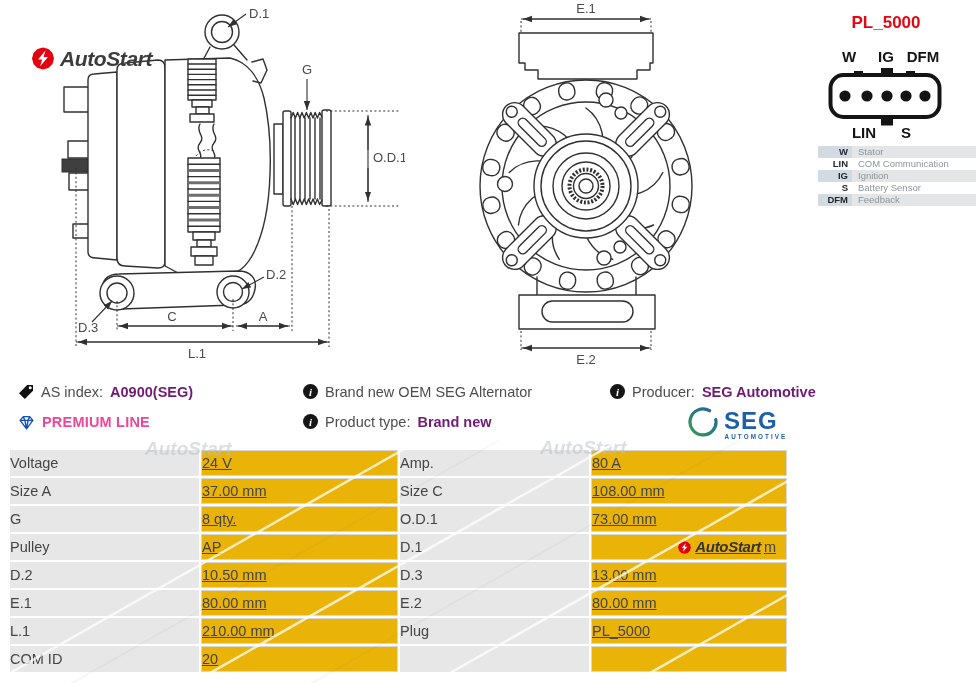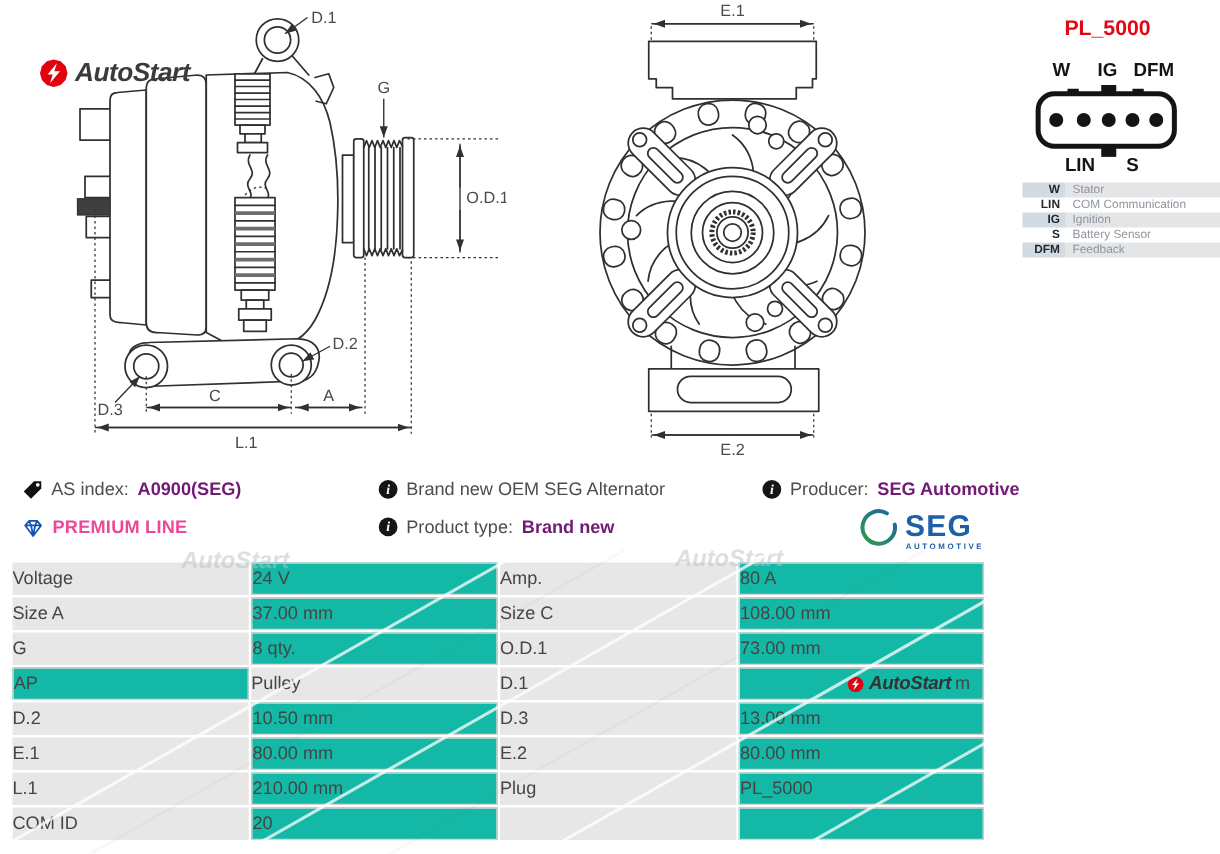--- a/index.html
+++ b/index.html
@@ -36,21 +36,21 @@
   .info-i{display:inline-flex;width:15px;height:15px;border-radius:50%;background:#161616;color:#fff;
           align-items:center;justify-content:center;font-family:"Liberation Serif",serif;
           font-style:italic;font-weight:700;font-size:11px;flex:none;}
   .premium{color:#ec4899;font-weight:700;letter-spacing:0.2px;font-size:14.5px;}
 
   
   .spec{left:10px;top:450px;display:grid;grid-template-columns:189px 197px 189px 196px;gap:2px;z-index:2;}
   .cell{height:26px;line-height:26px;font-size:14.5px;color:#454545;text-align:left;
         padding-right:12px;box-sizing:border-box;white-space:nowrap;}
   .lab{background:#e7e7e7;}
-  .val{background:#14b8a6;border:1px solid #d6d6d6;line-height:24px;}
+  .val{background:#eab308;border:1px solid #d6d6d6;line-height:24px;text-decoration:underline;}
   .d1cell{display:flex;justify-content:flex-end;align-items:center;gap:3px;padding-right:10px;}
   .mini-brand{font-size:15px;font-weight:700;font-style:italic;color:#333;letter-spacing:-0.3px;}
 
   
   .wm-text{position:absolute;font-size:19px;font-weight:700;font-style:italic;
            color:rgba(185,192,198,0.5);z-index:4;pointer-events:none;}
   .wm-lines{left:0;top:0;z-index:5;pointer-events:none;}
 </style>
 </head>
 <body>
@@ -333,22 +333,22 @@
     <div class="cell lab">Size A</div>
     <div class="cell val">37.00 mm</div>
     <div class="cell lab">Size C</div>
     <div class="cell val">108.00 mm</div>
 
     <div class="cell lab">G</div>
     <div class="cell val">8 qty.</div>
     <div class="cell lab">O.D.1</div>
     <div class="cell val">73.00 mm</div>
 
+    <div class="cell lab">Pulley</div>
     <div class="cell val">AP</div>
-    <div class="cell lab">Pulley</div>
     <div class="cell lab">D.1</div>
     <div class="cell val d1cell">
       <svg width="15" height="15" viewBox="0 0 26 25">
         <path d="M13,1.5 L18.5,3 L22.5,7 L24,12.5 L22.5,18 L18.5,22 L13,23.5 L7.5,22 L3.5,18 L2,12.5 L3.5,7 L7.5,3 Z" fill="#e3000f"></path>
         <path d="M15.5,4.5 L8,13.5 L12.2,13.5 L10,20.5 L18,11 L13.5,11 Z" fill="#fff"></path>
       </svg>
       <span class="mini-brand">AutoStart</span>
       <span>m</span>
     </div>
 

